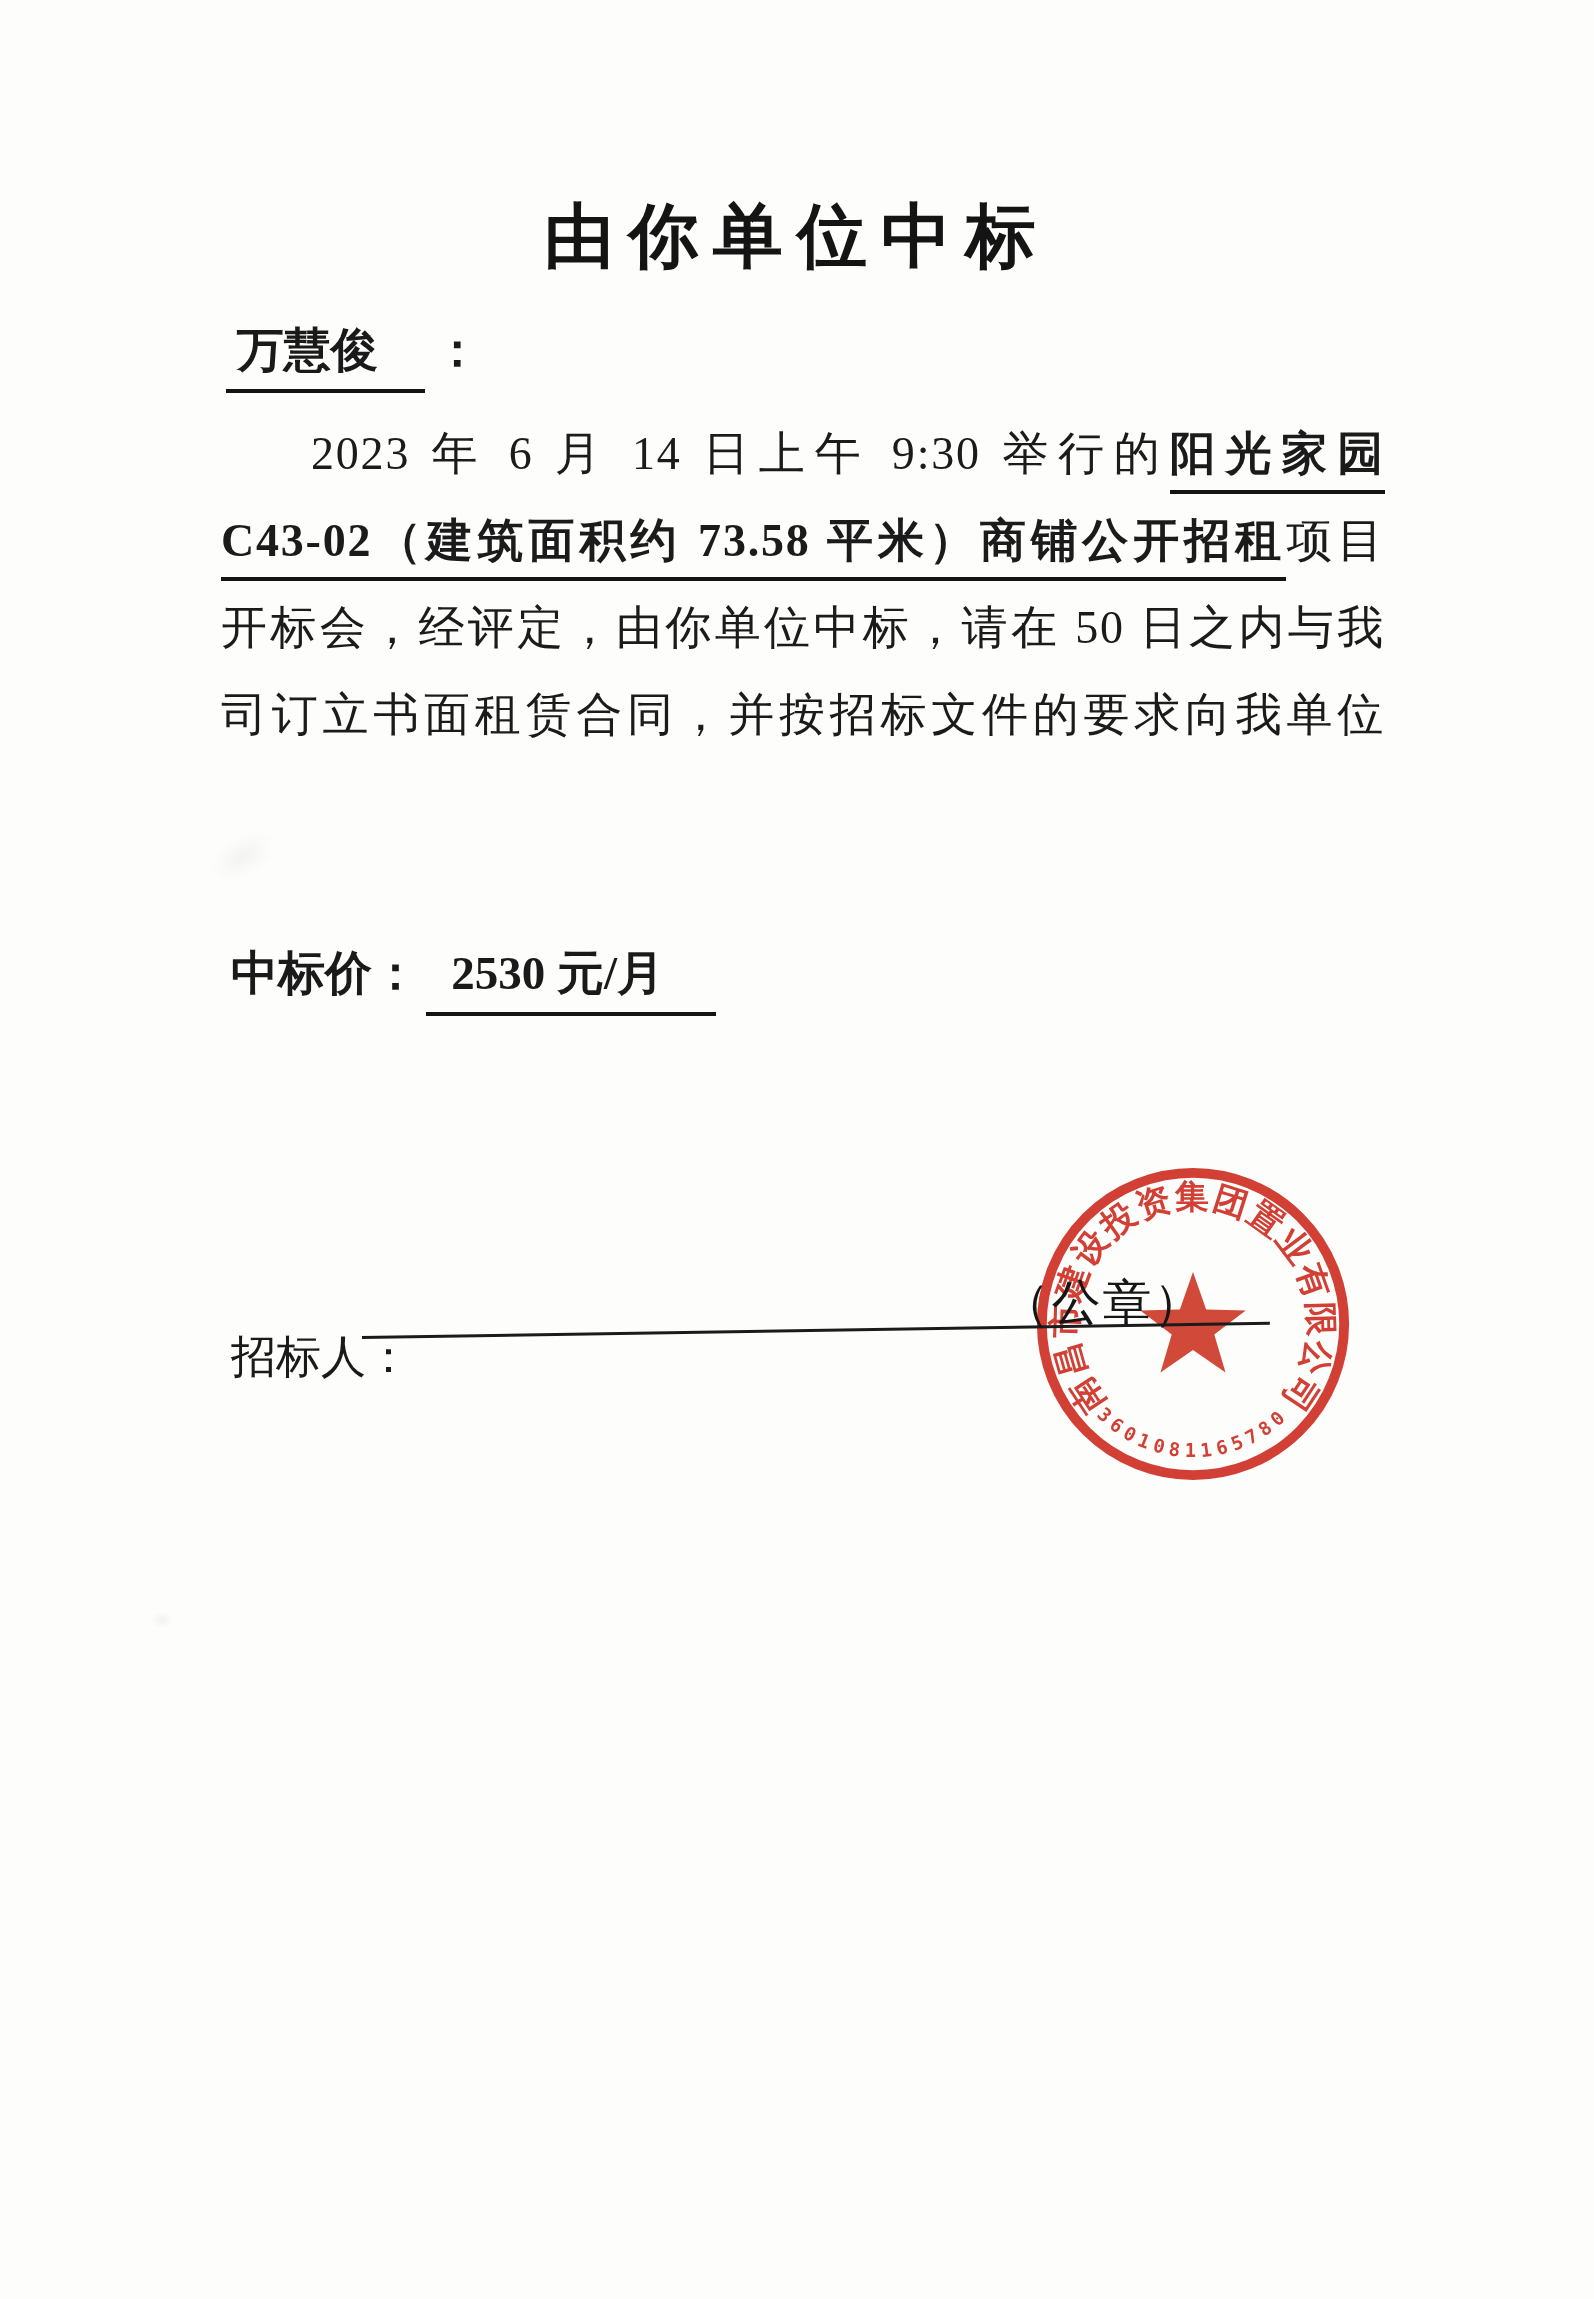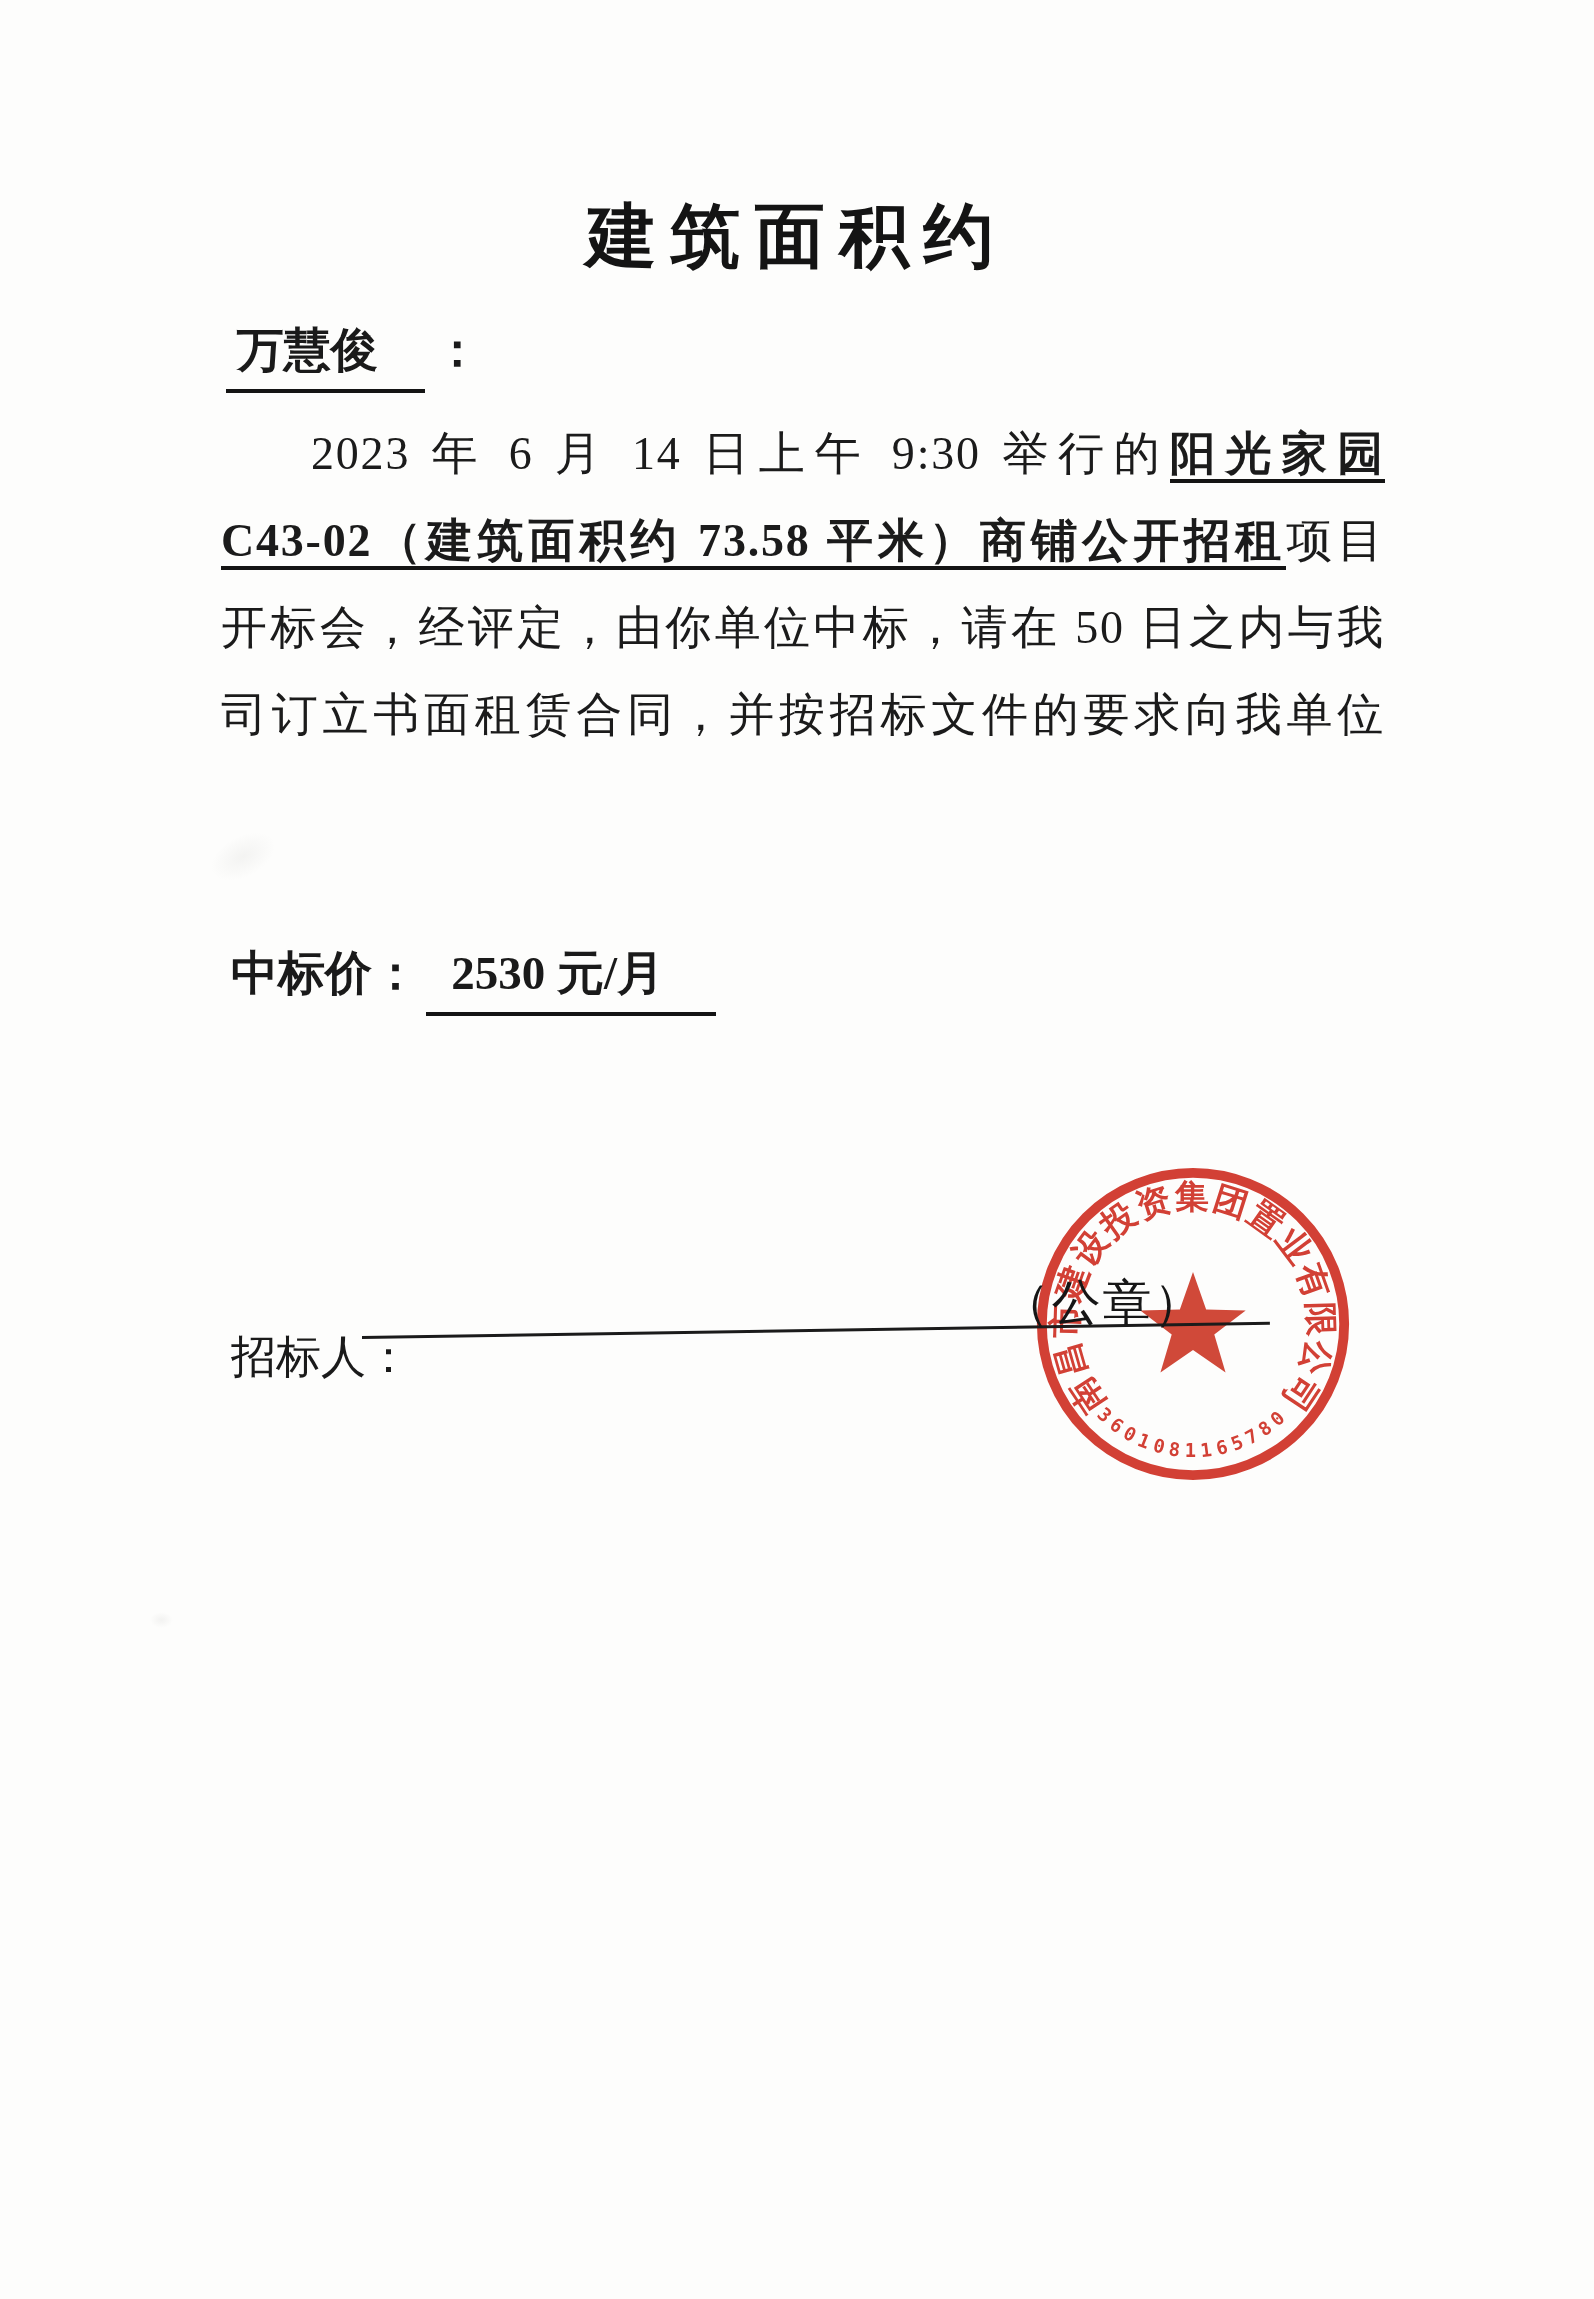--- a/index.html
+++ b/index.html
@@ -38,21 +38,21 @@
     text-align:justify;
     text-align-last:justify;
     -moz-text-align-last:justify;
     text-justify:inter-character;
     letter-spacing:1.8px;
   }
   .indent{text-indent:90px;}
   .bu{
     font-weight:700;
     border-bottom:4.5px solid #141414;
-    padding-bottom:0;
+    padding-bottom:11px;
   }
   .price-row{
     position:absolute;left:231px;top:942px;
     font-size:47px;font-weight:700;white-space:nowrap;
   }
   .price-row .value{
     display:inline-block;
     border-bottom:4.5px solid #141414;
     padding:0 52px 7.2px 25px;
     margin-left:7.2px;
@@ -94,21 +94,21 @@
     position:absolute;left:150px;top:1612px;width:23px;height:16px;
     background:radial-gradient(ellipse at center,#a4a4a0 0%,rgba(255,255,255,0) 70%);
     opacity:0.12;
   }
 </style>
 </head>
 <body>
 
 <div class="page">
 
-  <div class="doc-title">建筑面积约</div>
+  <div class="doc-title">由你单位中标</div>
 
   <div class="addressee">
     <span class="name">万慧俊</span><span class="colon">：</span>
   </div>
 
   <div class="doc-body">
     <div class="bline indent"><span>2023 年 6 月 14 日上午 9:30 举行的</span><span class="bu">阳光家园</span></div>
     <div class="bline"><span class="bu">C43-02（建筑面积约 73.58 平米）商铺公开招租</span><span>项目</span></div>
     <div class="bline"><span>开标会，经评定，由你单位中标，请在 50 日之内与我</span></div>
     <div class="bline"><span>司订立书面租赁合同，并按招标文件的要求向我单位</span></div>

